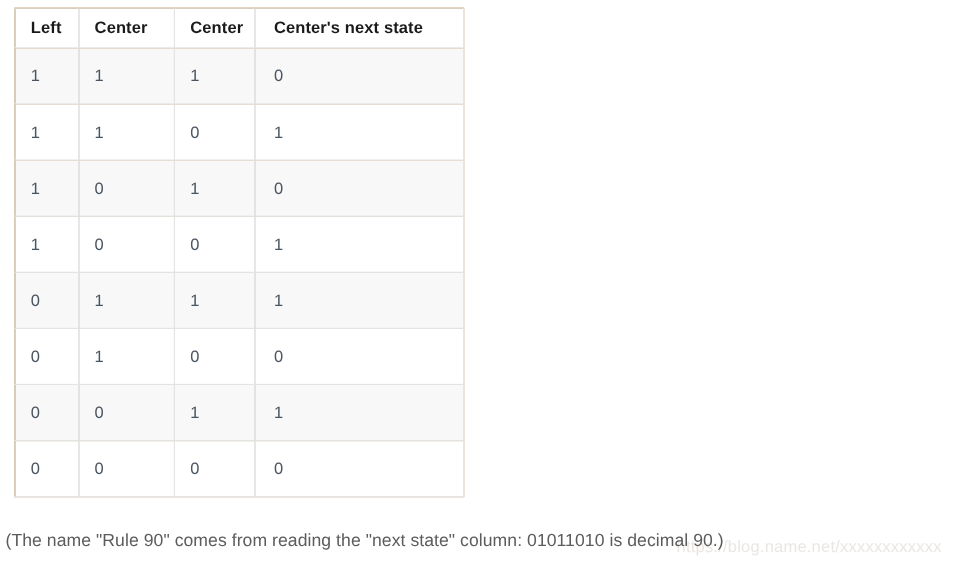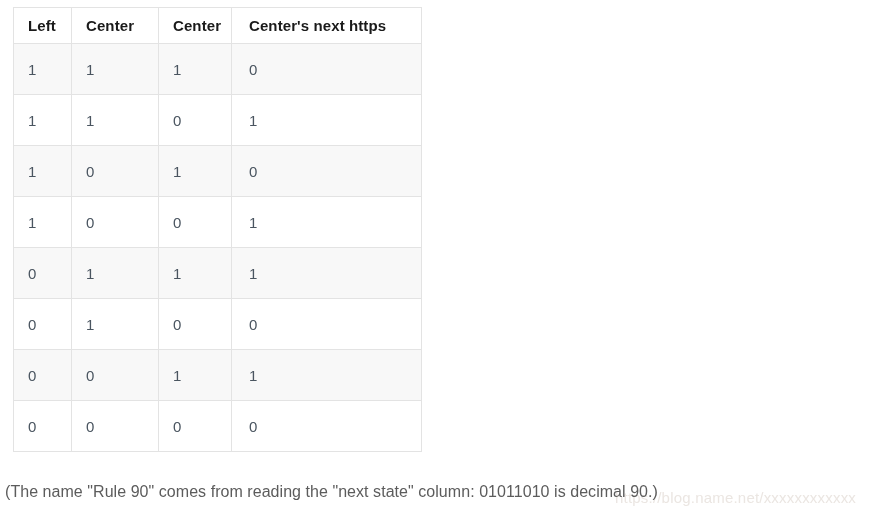--- a/index.html
+++ b/index.html
@@ -122,21 +122,21 @@
         <col class="c-left">
         <col class="c-center">
         <col class="c-right">
         <col class="c-next">
       </colgroup>
       <thead>
         <tr>
           <th class="h-left">Left</th>
           <th class="h-center">Center</th>
           <th class="h-right">Center</th>
-          <th class="h-next">Center's next https</th>
+          <th class="h-next">Center's next state</th>
         </tr>
       </thead>
       <tbody>
         <tr class="striped">
           <td>1</td>
           <td>1</td>
           <td>1</td>
           <td class="cell-next">0</td>
         </tr>
         <tr>

